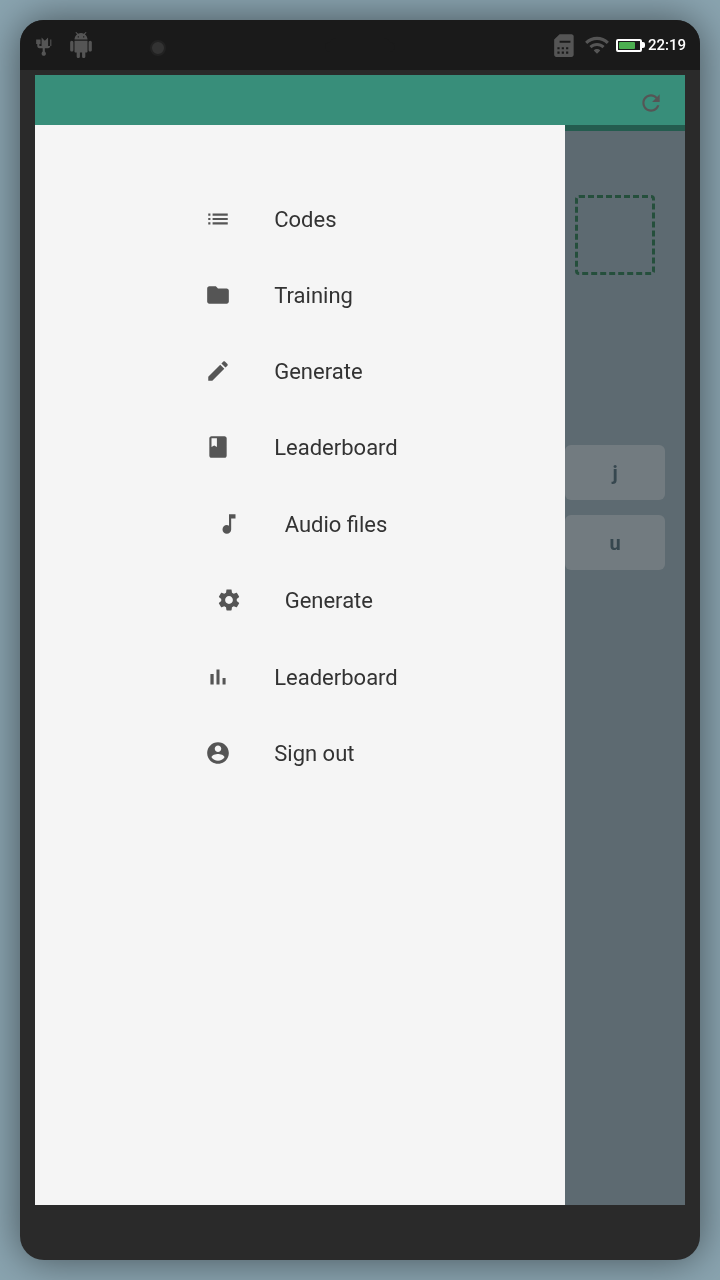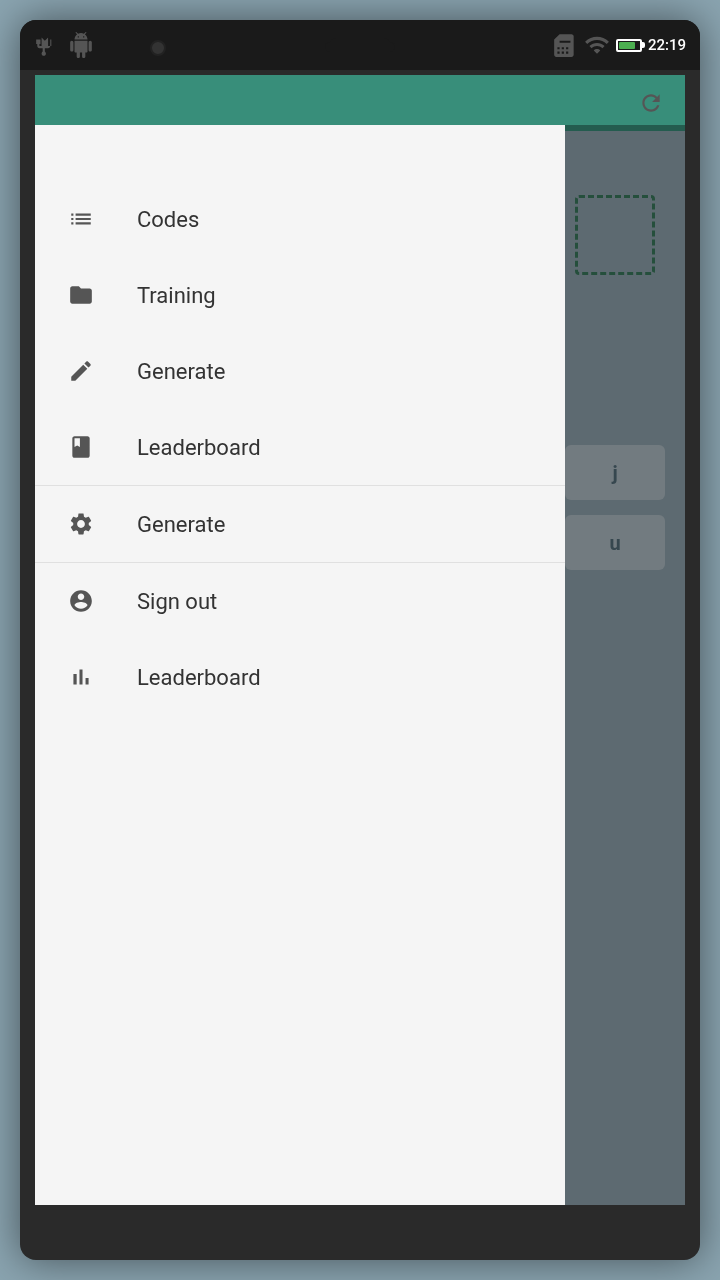--- a/index.html
+++ b/index.html
@@ -12,21 +12,21 @@
       justify-content: center;
       align-items: center;
       font-family: 'Roboto', Arial, sans-serif;
       overflow: hidden;
     }
 
     .phone-frame {
       width: 680px;
       height: 1240px;
       background: #2a2a2a;
-      border-radius: 16px;
+      border-radius: 24px;
       position: relative;
       overflow: hidden;
       box-shadow: 0 0 40px rgba(0,0,0,0.5);
     }
 
     
     .phone-frame::before {
       content: '';
       position: absolute;
       top: 18px;
@@ -208,20 +208,21 @@
     .nav-drawer {
       position: absolute;
       top: 50px;
       left: 0;
       width: 530px;
       bottom: 0;
       background: #f5f5f5;
       z-index: 10;
       display: flex;
       flex-direction: column;
+      align-items: center;
     }
 
     .drawer-header {
       height: 56px;
       background: #f5f5f5;
       flex-shrink: 0;
     }
 
     .divider {
       height: 1px;
@@ -358,48 +359,56 @@
               <path d="M18 2H6c-1.1 0-2 .9-2 2v16c0 1.1.9 2 2 2h12c1.1 0 2-.9 2-2V4c0-1.1-.9-2-2-2zM6 4h5v8l-2.5-1.5L6 12V4z"></path>
             </svg>
           </div>
           <span class="nav-label">Leaderboard</span>
         </div>
       </div>
 
       <div class="divider"></div>
 
       <div class="section-group">
+        <div class="nav-item">
+          <div class="nav-icon">
+            <svg viewBox="0 0 24 24">
+              <path d="M12 3v10.55c-.59-.34-1.27-.55-2-.55-2.21 0-4 1.79-4 4s1.79 4 4 4 4-1.79 4-4V7h4V3h-6z"></path>
+            </svg>
+          </div>
+          <span class="nav-label">Audio files</span>
+        </div>
 
         <div class="nav-item">
           <div class="nav-icon">
             <svg viewBox="0 0 24 24">
               <path d="M19.14,12.94c0.04-0.3,0.06-0.61,0.06-0.94c0-0.32-0.02-0.64-0.07-0.94l2.03-1.58c0.18-0.14,0.23-0.41,0.12-0.61 l-1.92-3.32c-0.12-0.22-0.37-0.29-0.59-0.22l-2.39,0.96c-0.5-0.38-1.03-0.7-1.62-0.94L14.4,2.81c-0.04-0.24-0.24-0.41-0.48-0.41 h-3.84c-0.24,0-0.43,0.17-0.47,0.41L9.25,5.35C8.66,5.59,8.12,5.92,7.63,6.29L5.24,5.33c-0.22-0.08-0.47,0-0.59,0.22L2.74,8.87 C2.62,9.08,2.66,9.34,2.86,9.48l2.03,1.58C4.84,11.36,4.8,11.69,4.8,12s0.02,0.64,0.07,0.94l-2.03,1.58 c-0.18,0.14-0.23,0.41-0.12,0.61l1.92,3.32c0.12,0.22,0.37,0.29,0.59,0.22l2.39-0.96c0.5,0.38,1.03,0.7,1.62,0.94l0.36,2.54 c0.05,0.24,0.24,0.41,0.48,0.41h3.84c0.24,0,0.44-0.17,0.47-0.41l0.36-2.54c0.59-0.24,1.13-0.56,1.62-0.94l2.39,0.96 c0.22,0.08,0.47,0,0.59-0.22l1.92-3.32c0.12-0.22,0.07-0.47-0.12-0.61L19.14,12.94z M12,15.6c-1.98,0-3.6-1.62-3.6-3.6 s1.62-3.6,3.6-3.6s3.6,1.62,3.6,3.6S13.98,15.6,12,15.6z"></path>
             </svg>
           </div>
           <span class="nav-label">Generate</span>
         </div>
       </div>
 
       <div class="divider"></div>
 
       <div class="section-group">
 
         <div class="nav-item">
           <div class="nav-icon">
             <svg viewBox="0 0 24 24">
+              <path d="M5 9.2h3V19H5zM10.6 5h2.8v14h-2.8zm5.6 8H19v6h-2.8z"></path>
+            </svg>
+          </div>
+          <span class="nav-label">Leaderboard</span>
+        </div>
+
+        <div class="nav-item">
+          <div class="nav-icon">
+            <svg viewBox="0 0 24 24">
               <path d="M12 2C6.48 2 2 6.48 2 12s4.48 10 10 10 10-4.48 10-10S17.52 2 12 2zm0 3c1.66 0 3 1.34 3 3s-1.34 3-3 3-3-1.34-3-3 1.34-3 3-3zm0 14.2c-2.5 0-4.71-1.28-6-3.22.03-1.99 4-3.08 6-3.08 1.99 0 5.97 1.09 6 3.08-1.29 1.94-3.5 3.22-6 3.22z"></path>
             </svg>
           </div>
           <span class="nav-label">Sign out</span>
-        </div>
-
-        <div class="nav-item">
-          <div class="nav-icon">
-            <svg viewBox="0 0 24 24">
-              <path d="M5 9.2h3V19H5zM10.6 5h2.8v14h-2.8zm5.6 8H19v6h-2.8z"></path>
-            </svg>
-          </div>
-          <span class="nav-label">Leaderboard</span>
         </div>
       </div>
     </div>
   </div>
 </div>
 
 </body></html>

